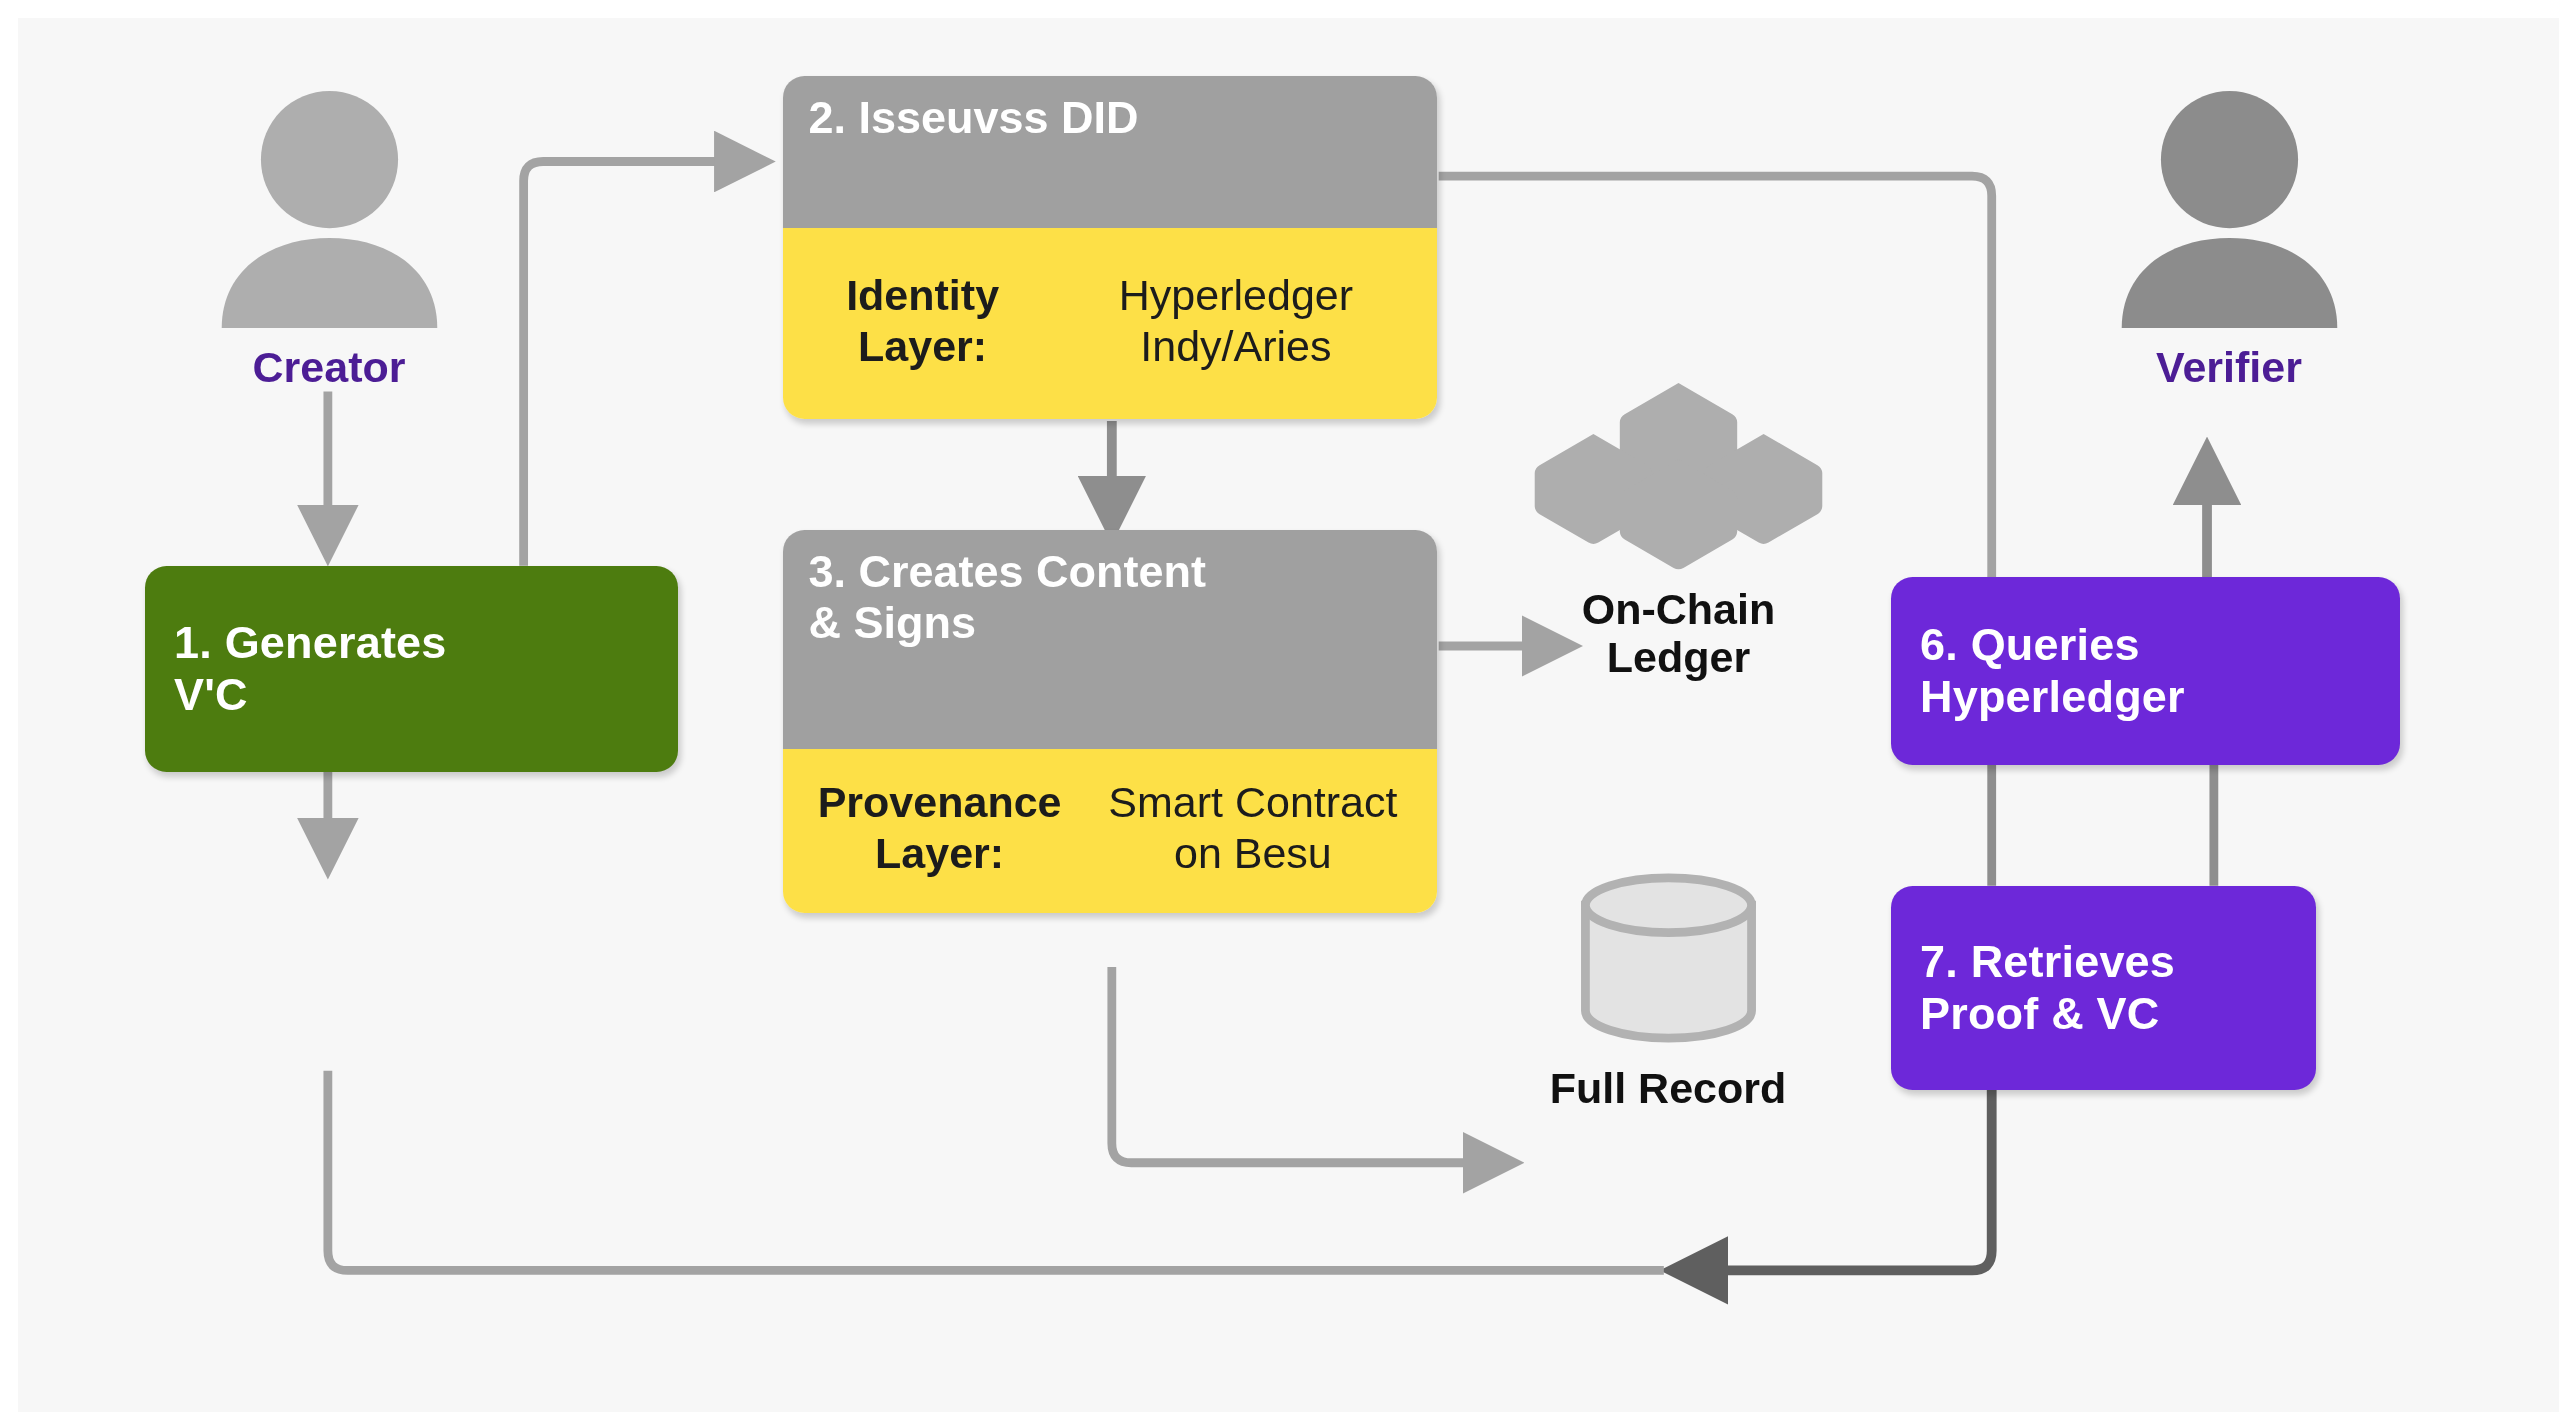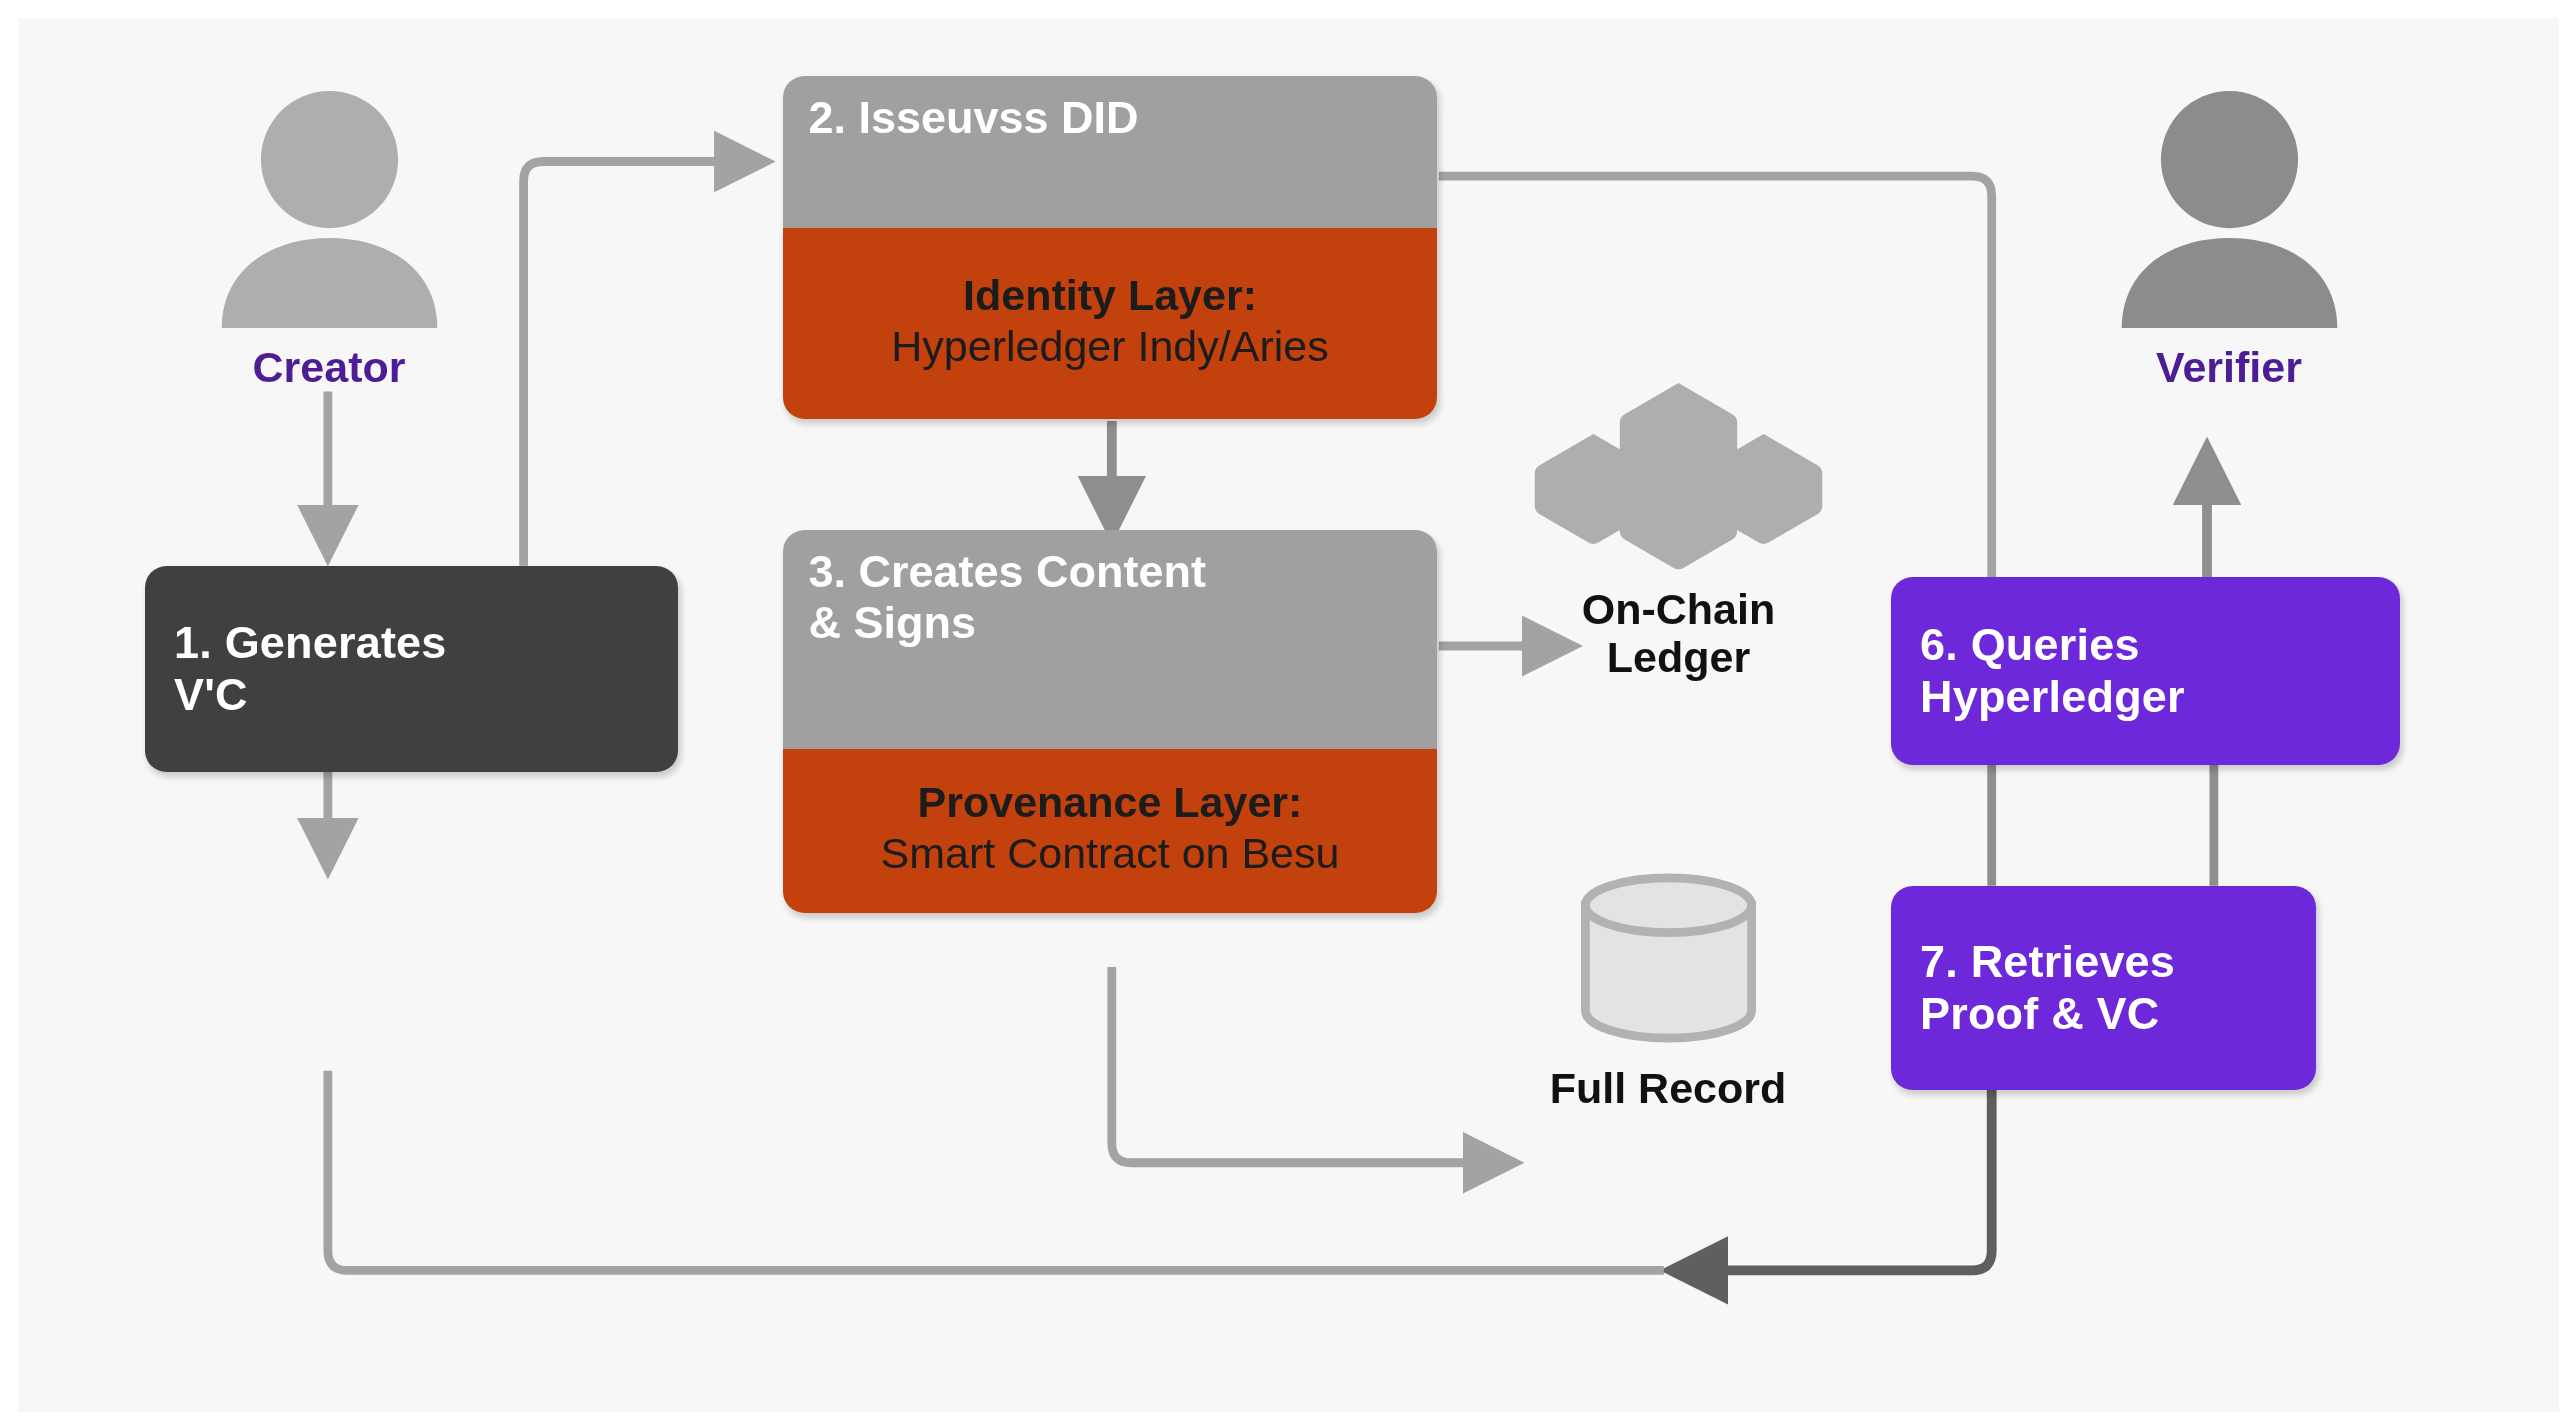--- a/index.html
+++ b/index.html
@@ -23,38 +23,38 @@
   .pbox{
     border-radius:21.5px;
     display:flex;flex-direction:column;justify-content:center;
     padding:13.7px 29px;
     color:#ffffff;
     font-weight:700;
     letter-spacing:0.2px;
     box-shadow:2.9px 4.9px 5.9px rgba(0,0,0,.18);
   }
   .pbox .ln{display:block;line-height:1.16;}
-  .pbox.light{background:#404040;}
+  .pbox.light{background:#4d7c0f;}
   .pbox.dark{background:#6d28d9;}
 
   
   .layer{
     border-radius:21.5px;overflow:hidden;
     box-shadow:2.9px 4.9px 5.9px rgba(0,0,0,.18);
     display:flex;flex-direction:column;
   }
   .layer .head{
     background:#a0a0a0;color:#fff;font-weight:700;
     padding:15.7px 25.4px 17.6px 25.4px;
     line-height:1.14;
   }
   .layer .body{
-    background:#c2410c;color:#1c1c1c;
+    background:#fde047;color:#1c1c1c;
     flex:1;
-    display:flex;flex-direction:column;align-items:center;justify-content:center;
+    display:flex;flex-direction:row;align-items:center;justify-content:center;
     text-align:center;
     padding:9.8px 13.7px 15.7px 13.7px;
     line-height:1.18;
   }
   .layer .body .b1{font-weight:700;}
   .layer .body .b2{font-weight:400;}
 
   .persona{position:absolute;display:flex;flex-direction:column;align-items:center;}
   .persona .cap{margin-top:9.8px;font-weight:700;color:#4c1d95;}
 

